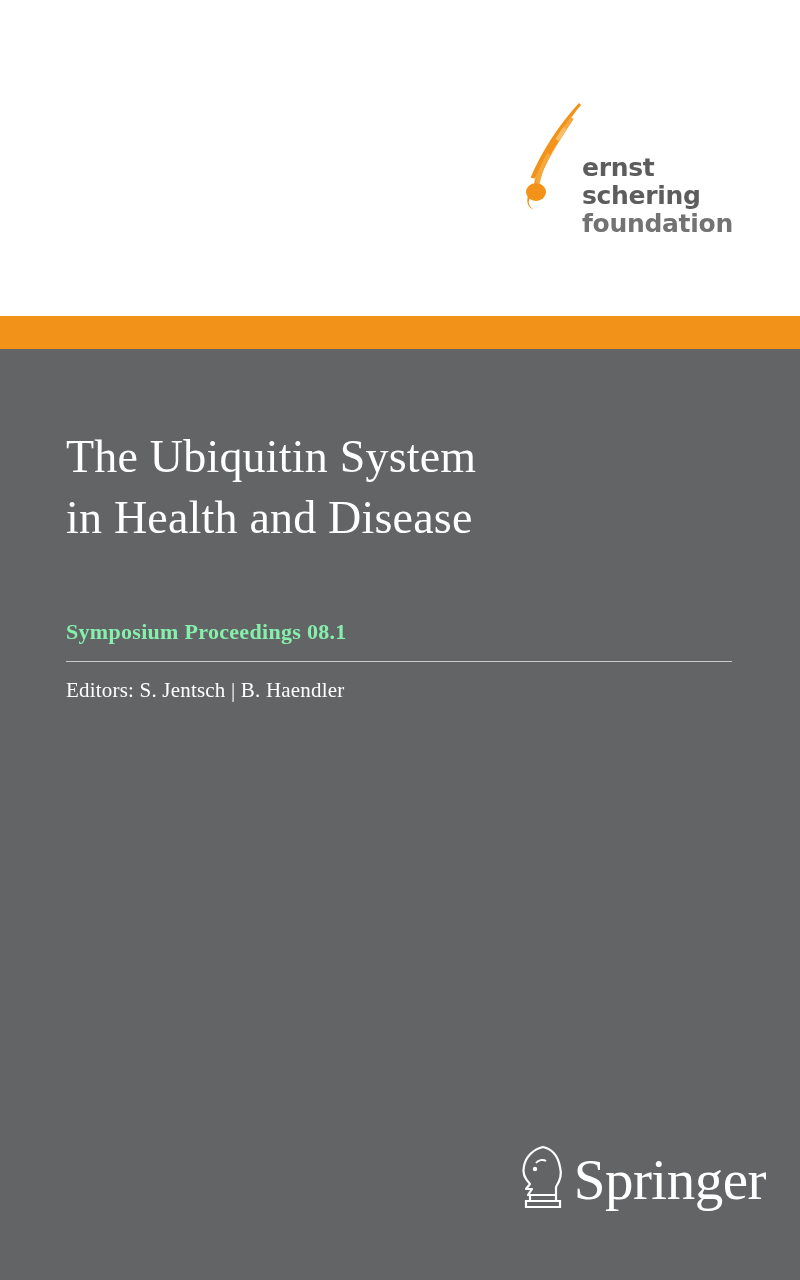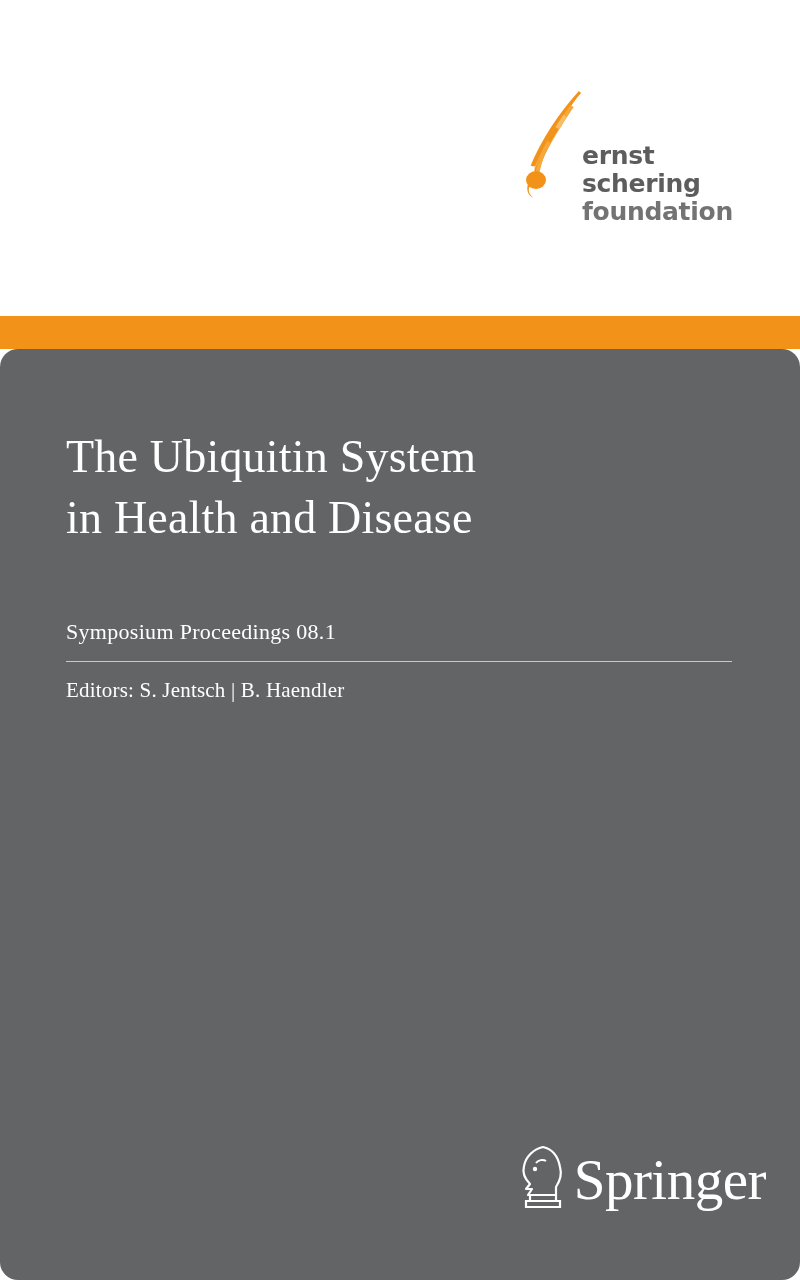--- a/index.html
+++ b/index.html
@@ -17,21 +17,21 @@
     position: relative;
     width: 800px;
     height: 1280px;
     background: #ffffff;
     box-sizing: border-box;
   }
   
   .top-band {
     position: absolute;
     left: 0;
-    top: 0;
+    top: 12px;
     width: 800px;
     height: 316px;
     background: #ffffff;
   }
   .foundation-logo {
     position: absolute;
     right: 30px;
     top: 90px;
     width: 250px;
     height: 130px;
@@ -76,21 +76,20 @@
     background: #f29219;
   }
   
   .grey-panel {
     position: absolute;
     left: 0;
     top: 349px;
     width: 800px;
     height: 931px;
     background: #636466;
-    border-radius: 18px;
   }
   .title-block {
     position: absolute;
     left: 66px;
     top: 78px;
     width: 660px;
   }
   .book-title {
     color: #ffffff;
     font-family: "Liberation Serif", serif;
@@ -99,24 +98,25 @@
     line-height: 1.32;
     letter-spacing: 0.2px;
     margin: 0;
     white-space: pre-line;
   }
   .series-line {
     position: absolute;
     left: 66px;
     top: 270px;
     width: 666px;
-    color: #ffffff;
+    color: #86efac;
     font-family: "Liberation Serif", serif;
     font-size: 22px;
     letter-spacing: 0.3px;
+    font-weight: bold;
   }
   .hairline {
     position: absolute;
     left: 66px;
     top: 312px;
     width: 666px;
     height: 1px;
     background: #c9c9ca;
   }
   .editors-line {

